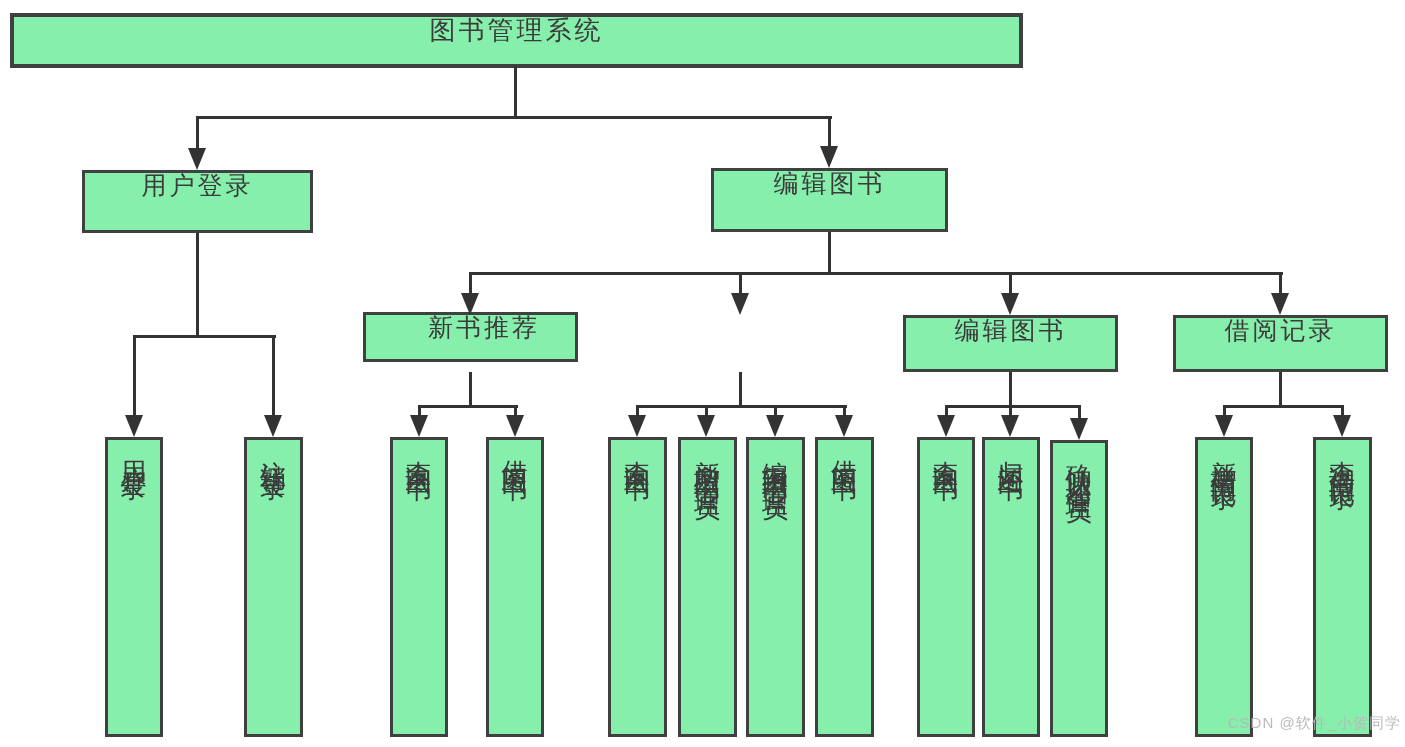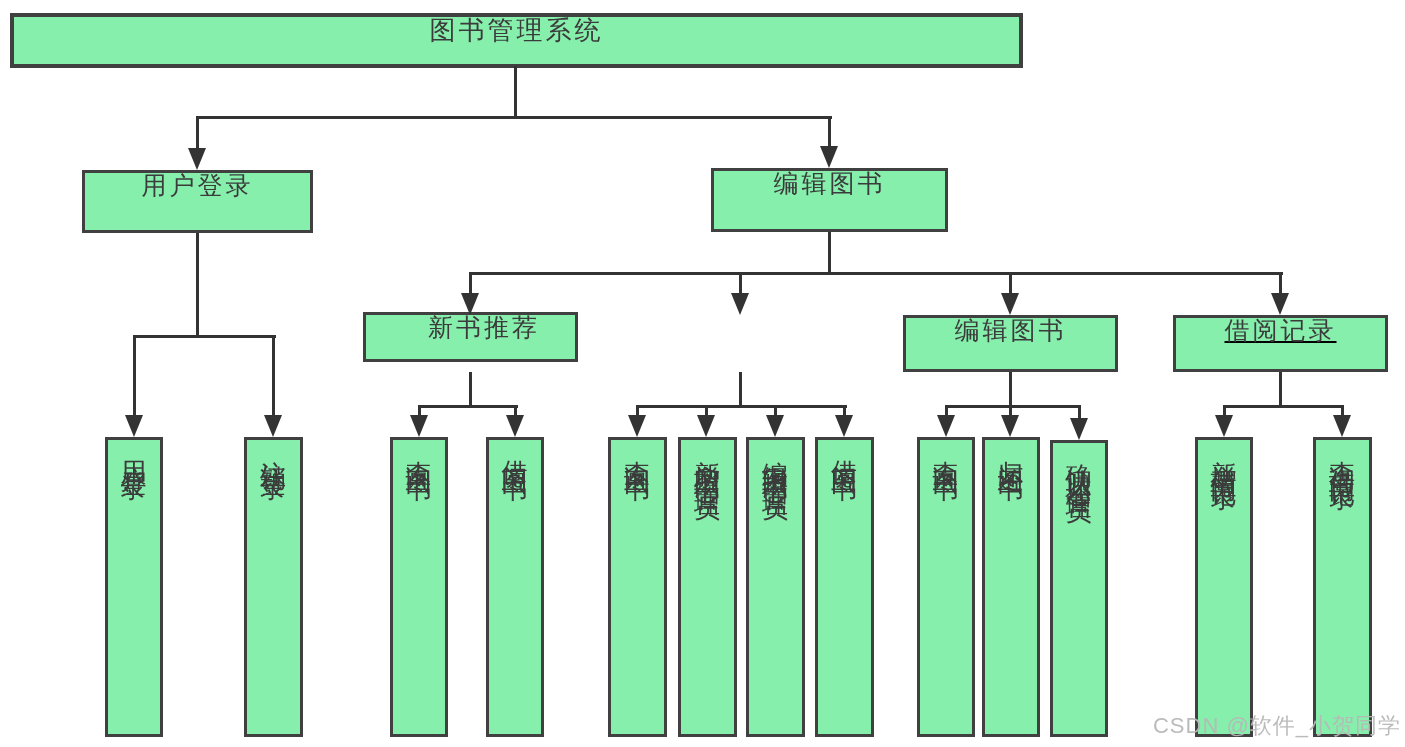--- a/index.html
+++ b/index.html
@@ -27,22 +27,22 @@
     white-space:nowrap;
   }
   .line{position:absolute;background:#333333;}
   .arrow{
     position:absolute;width:0;height:0;
     border-left:9px solid transparent;
     border-right:9px solid transparent;
     border-top:22px solid #333333;
   }
   .watermark{
-    position:absolute;right:4px;bottom:6px;
-    font-size:22px;color:rgba(183,183,183,0.95);
+    position:absolute;right:4px;bottom:14px;
+    font-size:15px;color:rgba(183,183,183,0.95);
     letter-spacing:1px;z-index:5;white-space:nowrap;margin-left:44px;
   }
 </style>
 </head>
 <body>
 
 <div id="canvas">
 
   <div class="box root-box" style="left:10px;top:13px;width:1013px;height:55px;">
     <span class="hlabel">图书管理系统</span>
@@ -54,21 +54,21 @@
   <div class="box" style="left:711px;top:168px;width:237px;height:64px;">
     <span class="hlabel">编辑图书</span>
   </div>
 
   <div class="box" style="left:363px;top:312px;width:215px;height:50px;padding-left:27px;">
     <span class="hlabel">新书推荐</span>
   </div>
   <div class="box" style="left:903px;top:315px;width:215px;height:57px;">
     <span class="hlabel">编辑图书</span>
   </div>
-  <div class="box" style="left:1173px;top:315px;width:215px;height:57px;text-decoration:underline;">
+  <div class="box" style="left:1173px;top:315px;width:215px;height:57px;">
     <span class="hlabel">借阅记录</span>
   </div>
 
   <div class="box" style="left:105px;top:437px;width:58px;height:300px;">
     <span class="vlabel">用户登录</span>
   </div>
   <div class="box" style="left:244px;top:437px;width:59px;height:300px;">
     <span class="vlabel">注销登录</span>
   </div>
 

